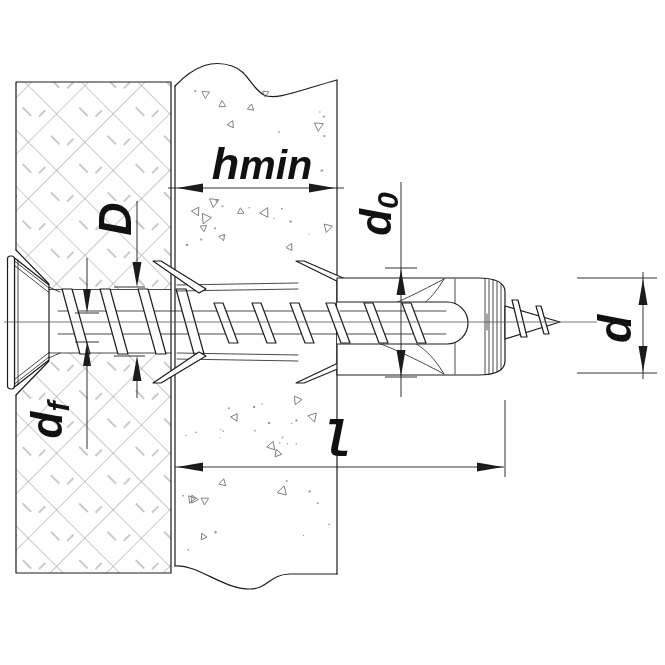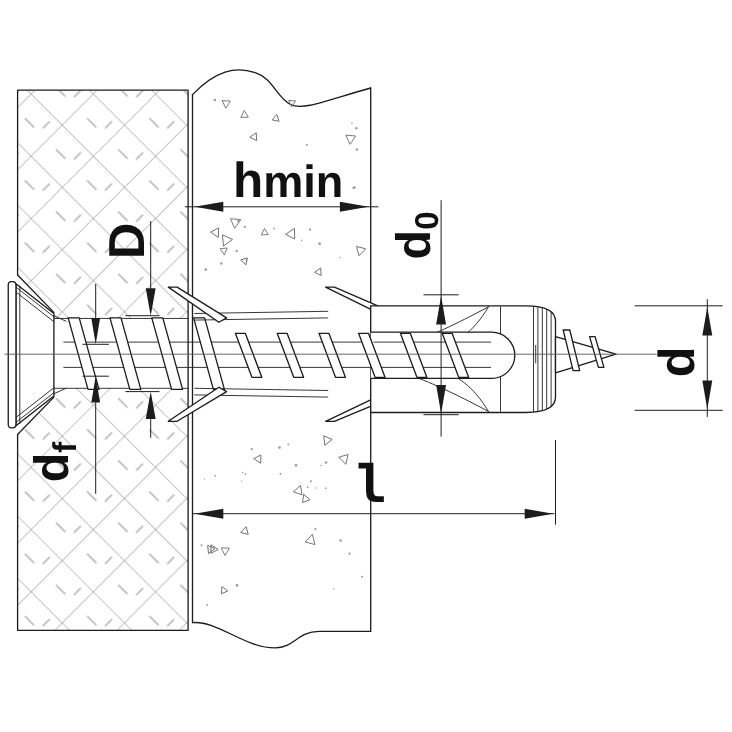--- a/index.html
+++ b/index.html
@@ -1,19 +1,19 @@
 <!DOCTYPE html>
 <html style="--line: #1c1c1c; --hatch: #8a8a8a; --label: #111111; --bg: #ffffff;"><head>
 <meta charset="utf-8">
 <style>
   :root{
     --line:#1c1c1c; --hatch:#8a8a8a; --label:#111111; --bg:#ffffff;
   }
   html,body{margin:0;padding:0;background:var(--bg);}
-  #stage{width:665px;height:665px;position:relative;background:var(--bg);overflow:hidden;}
+  #stage{width:665px;height:665px;position:relative;background:var(--bg);overflow:hidden;font-style:italic;}
   .ln   {fill:none;stroke:var(--line);stroke-width:1.2;stroke-linejoin:round;stroke-linecap:round;}
   .thin {stroke-width:0.8;}
   .wfill{fill:#fff;stroke:var(--line);stroke-width:1.2;stroke-linejoin:round;}
   .dim  {stroke:var(--line);stroke-width:0.9;fill:none;stroke-linecap:butt;}
   .arr  {fill:var(--line);stroke:none;}
   .lbl  {fill:var(--label);font-family:"Liberation Sans",sans-serif;font-weight:bold;}
   .mono {font-family:"DejaVu Sans Mono",monospace;}
   .speck{stroke:#6e6e6e;fill:none;stroke-width:0.8;}
   .dot  {fill:#9a9a9a;stroke:none;}
   .ctr  {stroke:#555;stroke-width:0.8;fill:none;}

